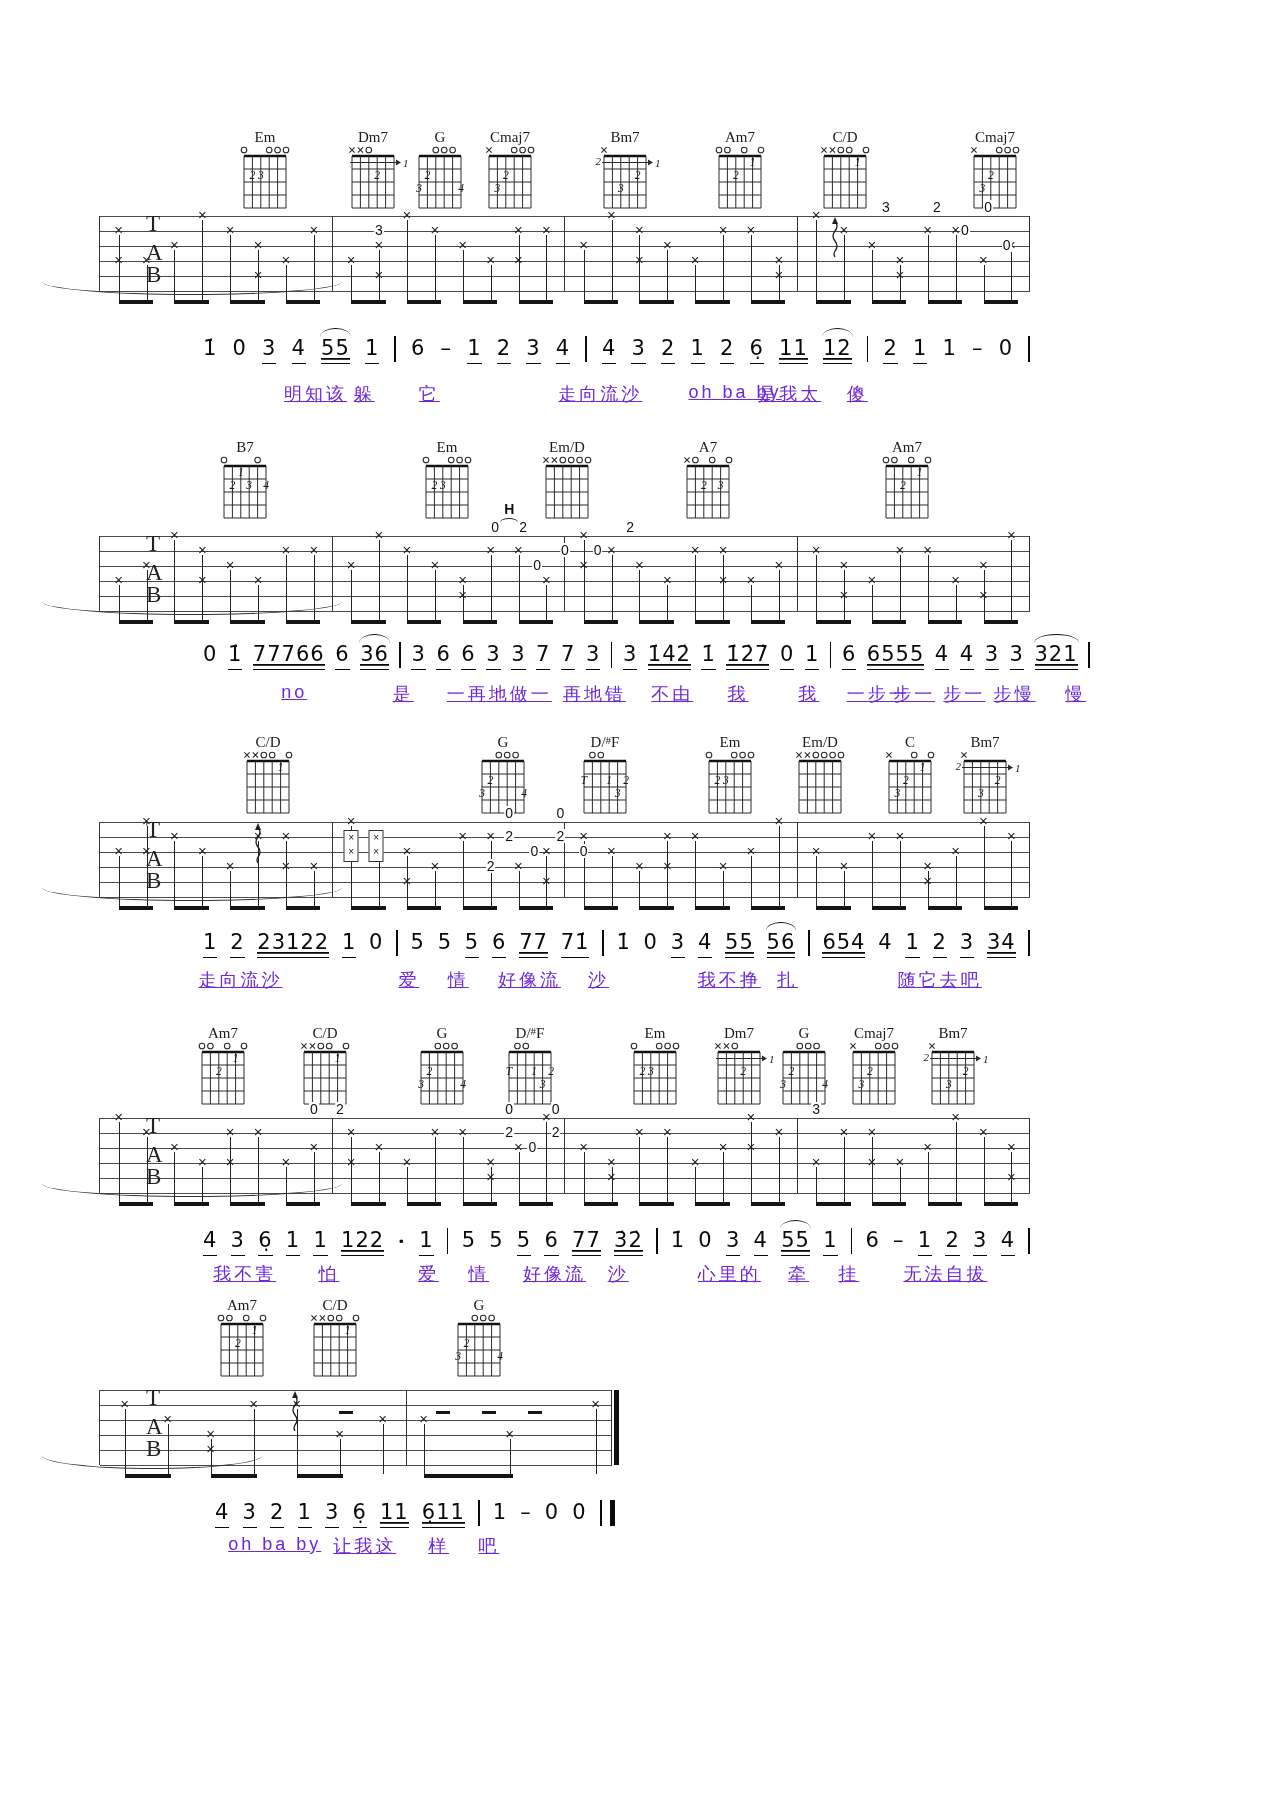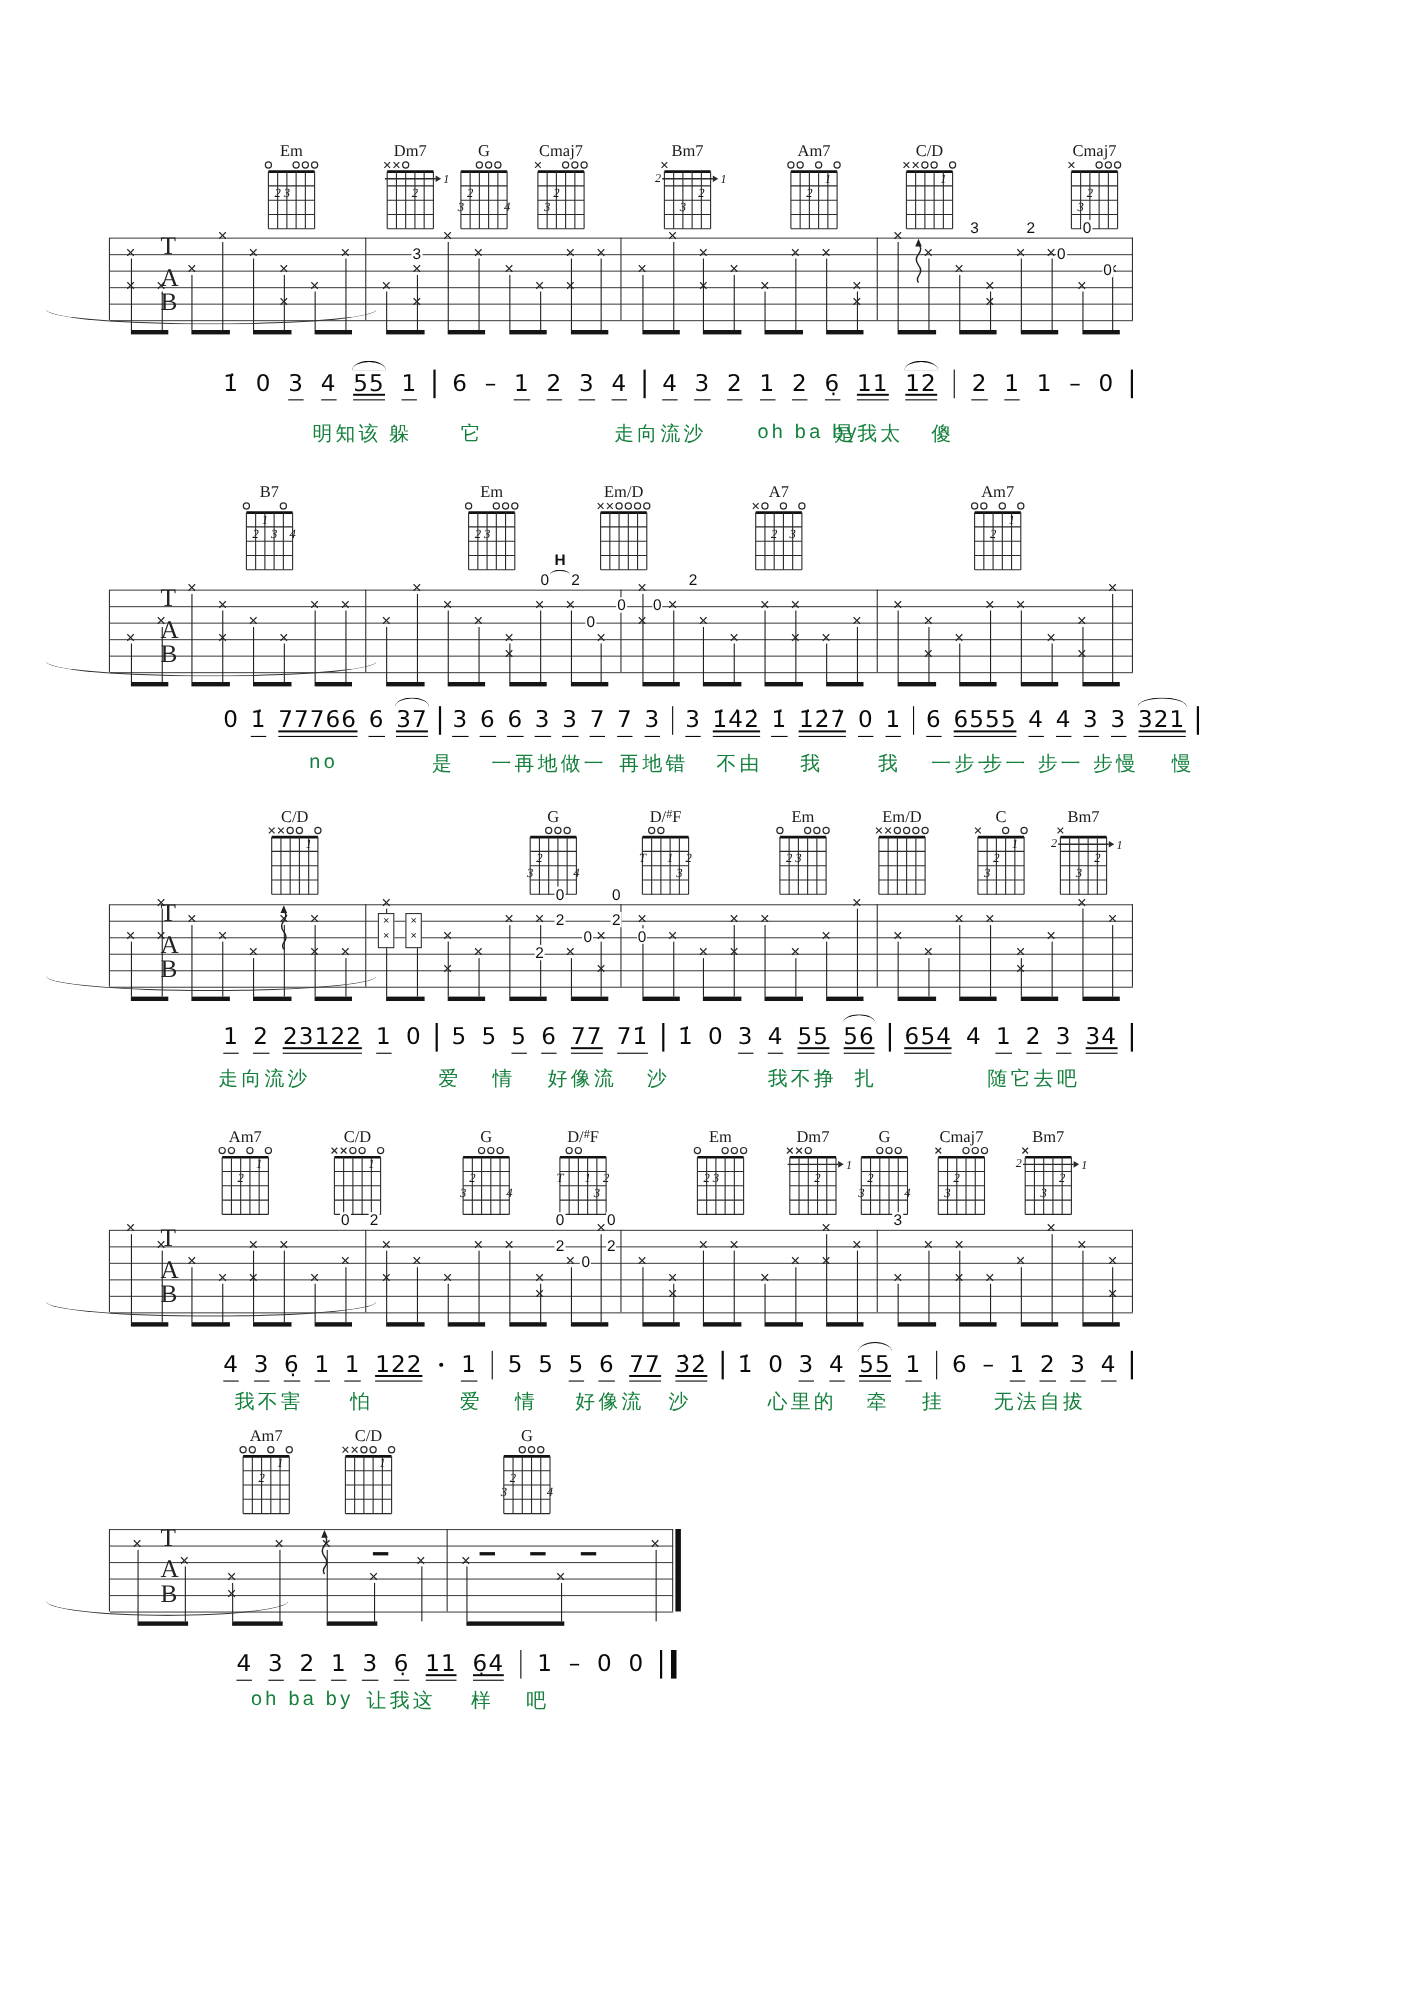--- a/index.html
+++ b/index.html
@@ -31,21 +31,21 @@
   .mel{position:absolute;display:flex;justify-content:space-between;align-items:flex-start;font-family:"DejaVu Sans",sans-serif;font-size:21px;font-weight:500;color:#0a0a0a;}
   .tok{position:relative;letter-spacing:1px;line-height:1.15;white-space:nowrap;}
   .u1{border-bottom:1.8px solid #0a0a0a;padding-bottom:3px;}
   .u2{border-bottom:1.8px solid #0a0a0a;padding-bottom:3px;background:linear-gradient(#0a0a0a,#0a0a0a) no-repeat 0 calc(100% - 3.5px);background-size:100% 1.8px;}
   .tie::before{content:"";position:absolute;left:-1px;right:-1px;top:-8px;height:8px;border-top:1.7px solid #0a0a0a;border-radius:50%/100% 100% 0 0;}
   .tok.vbar{width:1.5px;height:26px;background:#0a0a0a;margin-top:0;}
   .tok.fbar{width:8px;height:26px;border-left:2px solid #0a0a0a;border-right:5px solid #0a0a0a;}
   .tok.dot{font-size:13px;margin-top:7px;}
   
   .lyr{position:absolute;height:24px;}
-  .lyrseg{position:absolute;font-size:18px;letter-spacing:3px;white-space:nowrap;color:#15803d;transform:translateX(-2px);}
+  .lyrseg{position:absolute;font-size:18px;letter-spacing:3px;white-space:nowrap;color:#6d28d9;transform:translateX(-2px);text-decoration:underline;}
 </style>
 </head>
 <body>
 
 <div id="page">
   <div id="sheet">
       <div class="system">
         <div class="chordrow" style="top: 130px;">
           <div class="chord" style="left: 134.85px;"><svg width="66" height="86" viewBox="0 0 66 86">
               <text x="30" y="12" text-anchor="middle" font-family="Liberation Serif, serif" font-size="15" fill="#1a1a1a">Em</text>
@@ -577,21 +577,21 @@
           <div class="ann" style="left: 50%; top: 7px;">0</div>
           <div class="ann" style="left: 53.5%; top: 7px;">0</div>
           <div class="ann" style="left: 47%; top: 22px;">0</div>
           <div class="startslur"></div>
         </div>
         <div class="mel" style="top: 642px; left: 103px; right: -60px;">
           <span class="tok">0</span>
           <span class="tok u1">1̇</span>
           <span class="tok u2">77766</span>
           <span class="tok u1">6</span>
-          <span class="tok u2 tie">37</span>
+          <span class="tok u2 tie">36</span>
           <span class="tok vbar"></span>
           <span class="tok u1">3</span>
           <span class="tok u1">6</span>
           <span class="tok u1">6</span>
           <span class="tok u1">3</span>
           <span class="tok u1">3</span>
           <span class="tok u1">7</span>
           <span class="tok u1">7</span>
           <span class="tok u1">3</span>
           <span class="tok vbar"></span>
@@ -1381,21 +1381,21 @@
           <div class="startslur" style="width: 220px;"></div>
         </div>
         <div class="mel" style="top: 1500px; left: 115px; right: 415px;">
           <span class="tok u1">4</span>
           <span class="tok u1">3</span>
           <span class="tok u1">2</span>
           <span class="tok u1">1</span>
           <span class="tok u1">3</span>
           <span class="tok u1">6̣</span>
           <span class="tok u2">11</span>
-          <span class="tok u2">6̣4</span>
+          <span class="tok u2">6̣11</span>
           <span class="tok vbar"></span>
           <span class="tok">1</span>
           <span class="tok">–</span>
           <span class="tok">0</span>
           <span class="tok">0</span>
           <span class="tok fbar"></span>
         </div>
         <div class="lyr" style="top: 1534px; left: 0px; width: 100%;">
           <span class="lyrseg" style="left: 14%;">oh ba by</span>
           <span class="lyrseg" style="left: 25.3%;">让我这</span>

